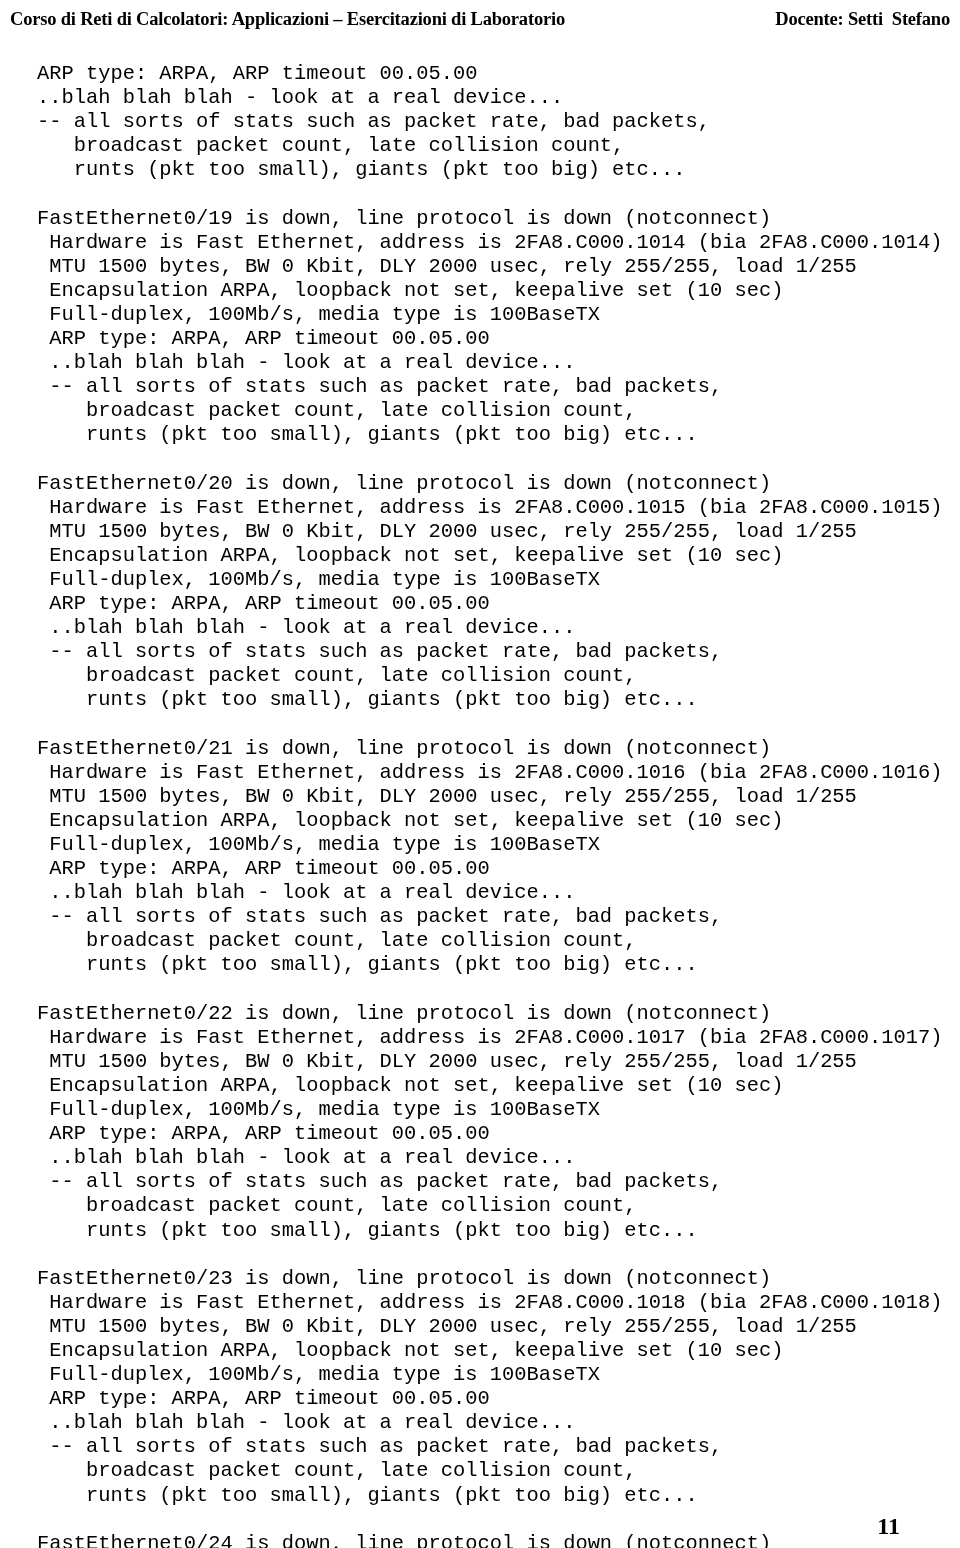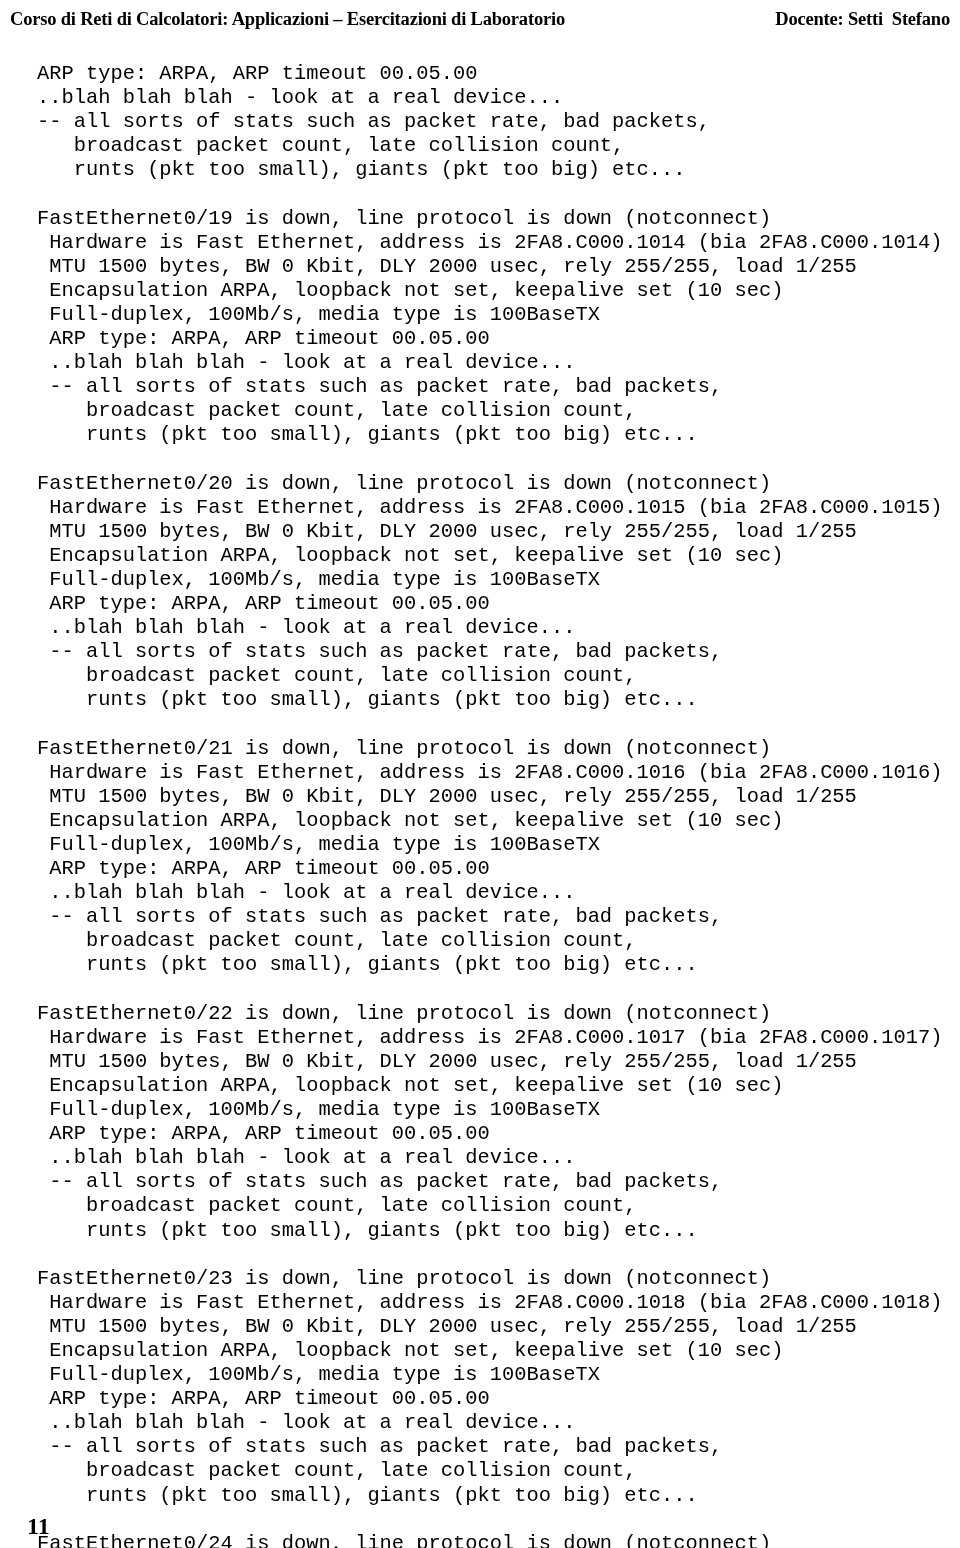--- a/index.html
+++ b/index.html
@@ -62,26 +62,25 @@
   .console-line.blank {
     height: 24.1px;
   }
 
   
   #page-number {
     position: absolute;
     left: 0;
     width: 900px;
     top: 1512px;
-    text-align: left;
+    text-align: right;
     font-family: "Liberation Serif", "DejaVu Serif", serif;
     font-weight: bold;
     font-size: 24px;
     line-height: 28px;
-    margin-left: 27px;
   }
 </style>
 </head>
 <body>
 
 <div id="page-header">
   <span id="header-course-title">Corso di Reti di Calcolatori: Applicazioni – Esercitazioni di Laboratorio</span>
   <span id="header-instructor">Docente: Setti  Stefano</span>
 </div>
 

